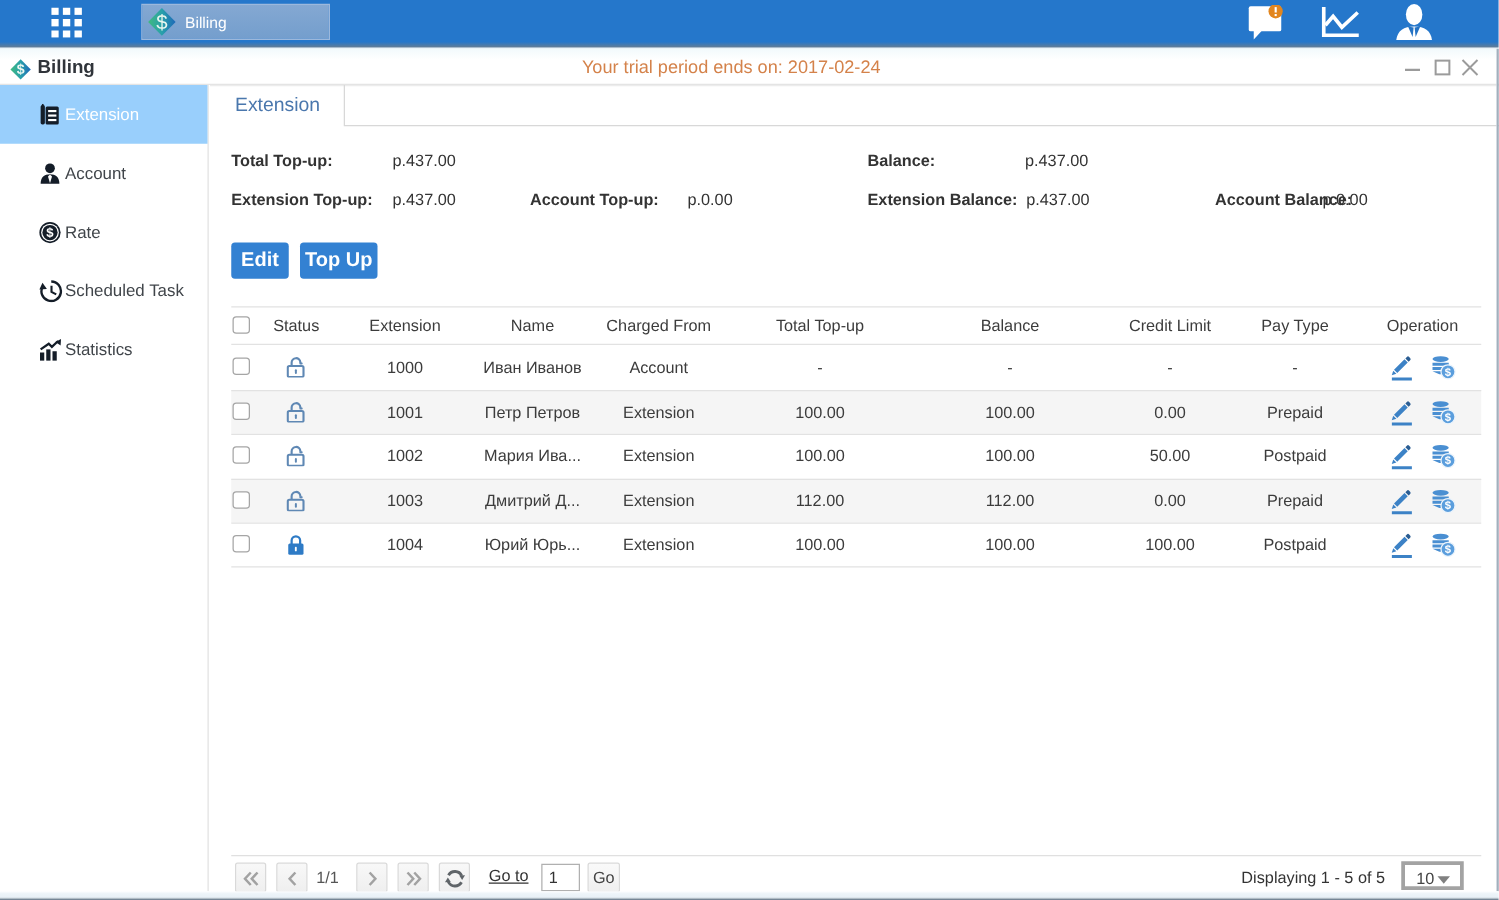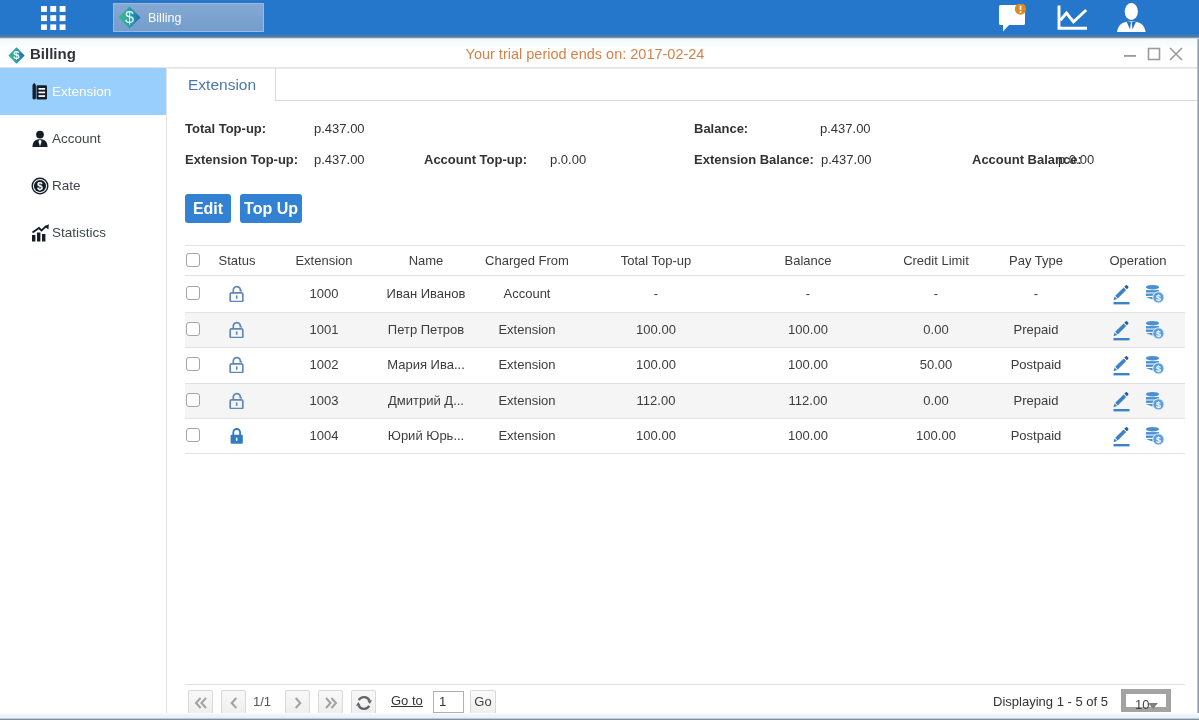--- a/index.html
+++ b/index.html
@@ -51,21 +51,21 @@
 .hc { color:#4a4a4a; }
 .cell { color:#3c3c3c; }
 
 
 #pager { position:absolute; left:185px; top:684px; width:1000px; height:25px; border-top:1px solid #e0e0e0; }
 .pbtn { position:absolute; top:5px; width:25px; height:24px; background:linear-gradient(#f8f8f8,#efefef);
   border:1px solid #d9d9d9; border-radius:2px; color:#9b9b9b; text-align:center; line-height:21px; font-size:16px; }
 #goinput { position:absolute; left:248px; top:6px; width:31px; height:22px; border:1px solid #b0b0b0; font-size:13px; padding-left:5px; line-height:20px; color:#333; background:#fff; }
 #gobtn { position:absolute; left:285px; top:5px; width:26px; height:24px; background:linear-gradient(#fafafa,#efefef); border:1px solid #d9d9d9; border-radius:2px; text-align:center; line-height:22px; color:#444; font-size:13px; }
 #dispinfo { position:absolute; right:77px; top:9px; color:#333; font-size:13px; white-space:nowrap; }
-#dd { position:absolute; right:14px; top:4px; width:50px; height:23px; border:5px solid #a3a3a3; background:#fff; color:#444; font-size:13px; }
+#dd { position:absolute; right:14px; top:4px; width:50px; height:23px; border:3px solid #a3a3a3; background:#fff; color:#444; font-size:13px; }
 #dd span { position:absolute; left:9px; top:3px; }
 #dd .tri { position:absolute; right:8px; top:9px; width:0; height:0; border-left:5px solid transparent; border-right:5px solid transparent; border-top:6px solid #808080; }
 
 
 #bstrip { position:absolute; left:0; top:713px; width:1199px; height:7px;
   background:linear-gradient(to bottom,#fdfeff 0,#edf4f9 2px,#e9f1f7 4.8px,#9aa7b1 6.2px,#52657a 7px); }
 </style>
 </head>
 <body>
 
@@ -160,20 +160,28 @@
     <span>Account</span>
   </div>
   <div class="sitem">
     <svg width="18" height="18" viewBox="0 0 18 18">
       <circle cx="9" cy="9" r="8.5" fill="#141d28"></circle>
       <circle cx="9" cy="9" r="7.1" fill="#ffffff"></circle>
       <circle cx="9" cy="9" r="6.1" fill="#141d28"></circle>
       <text x="9" y="12.6" text-anchor="middle" font-size="10.5" font-weight="bold" fill="#fff" font-family="Liberation Sans">$</text>
     </svg>
     <span>Rate</span>
+  </div>
+  <div class="sitem">
+    <svg width="19" height="18" viewBox="0 0 19 18">
+      <path d="M 10,1.2 A 7.8,7.8 0 1 1 3.2,5.1" stroke="#141d28" stroke-width="1.9" fill="none"></path>
+      <polygon points="0.5,7.5 6.5,7.2 3.0,2.2" fill="#141d28"></polygon>
+      <path d="M 10.2,4.5 L 10.2,9.5 L 14,11.5" stroke="#141d28" stroke-width="1.7" fill="none"></path>
+    </svg>
+    <span>Scheduled Task</span>
   </div>
   <div class="sitem">
     <svg width="19" height="18" viewBox="0 0 19 18">
       <rect x="1" y="11" width="3.4" height="6.5" fill="#141d28"></rect>
       <rect x="6" y="8.5" width="3.4" height="9" fill="#141d28"></rect>
       <rect x="11" y="10" width="3.4" height="7.5" fill="#141d28"></rect>
       <path d="M 1.5,8.5 L 8,4 L 10.5,6.5 L 15.5,1.8" stroke="#141d28" stroke-width="1.8" fill="none"></path>
       <polygon points="17.8,0.2 17.5,5.4 13.3,2.6" fill="#141d28"></polygon>
     </svg>
     <span>Statistics</span>

